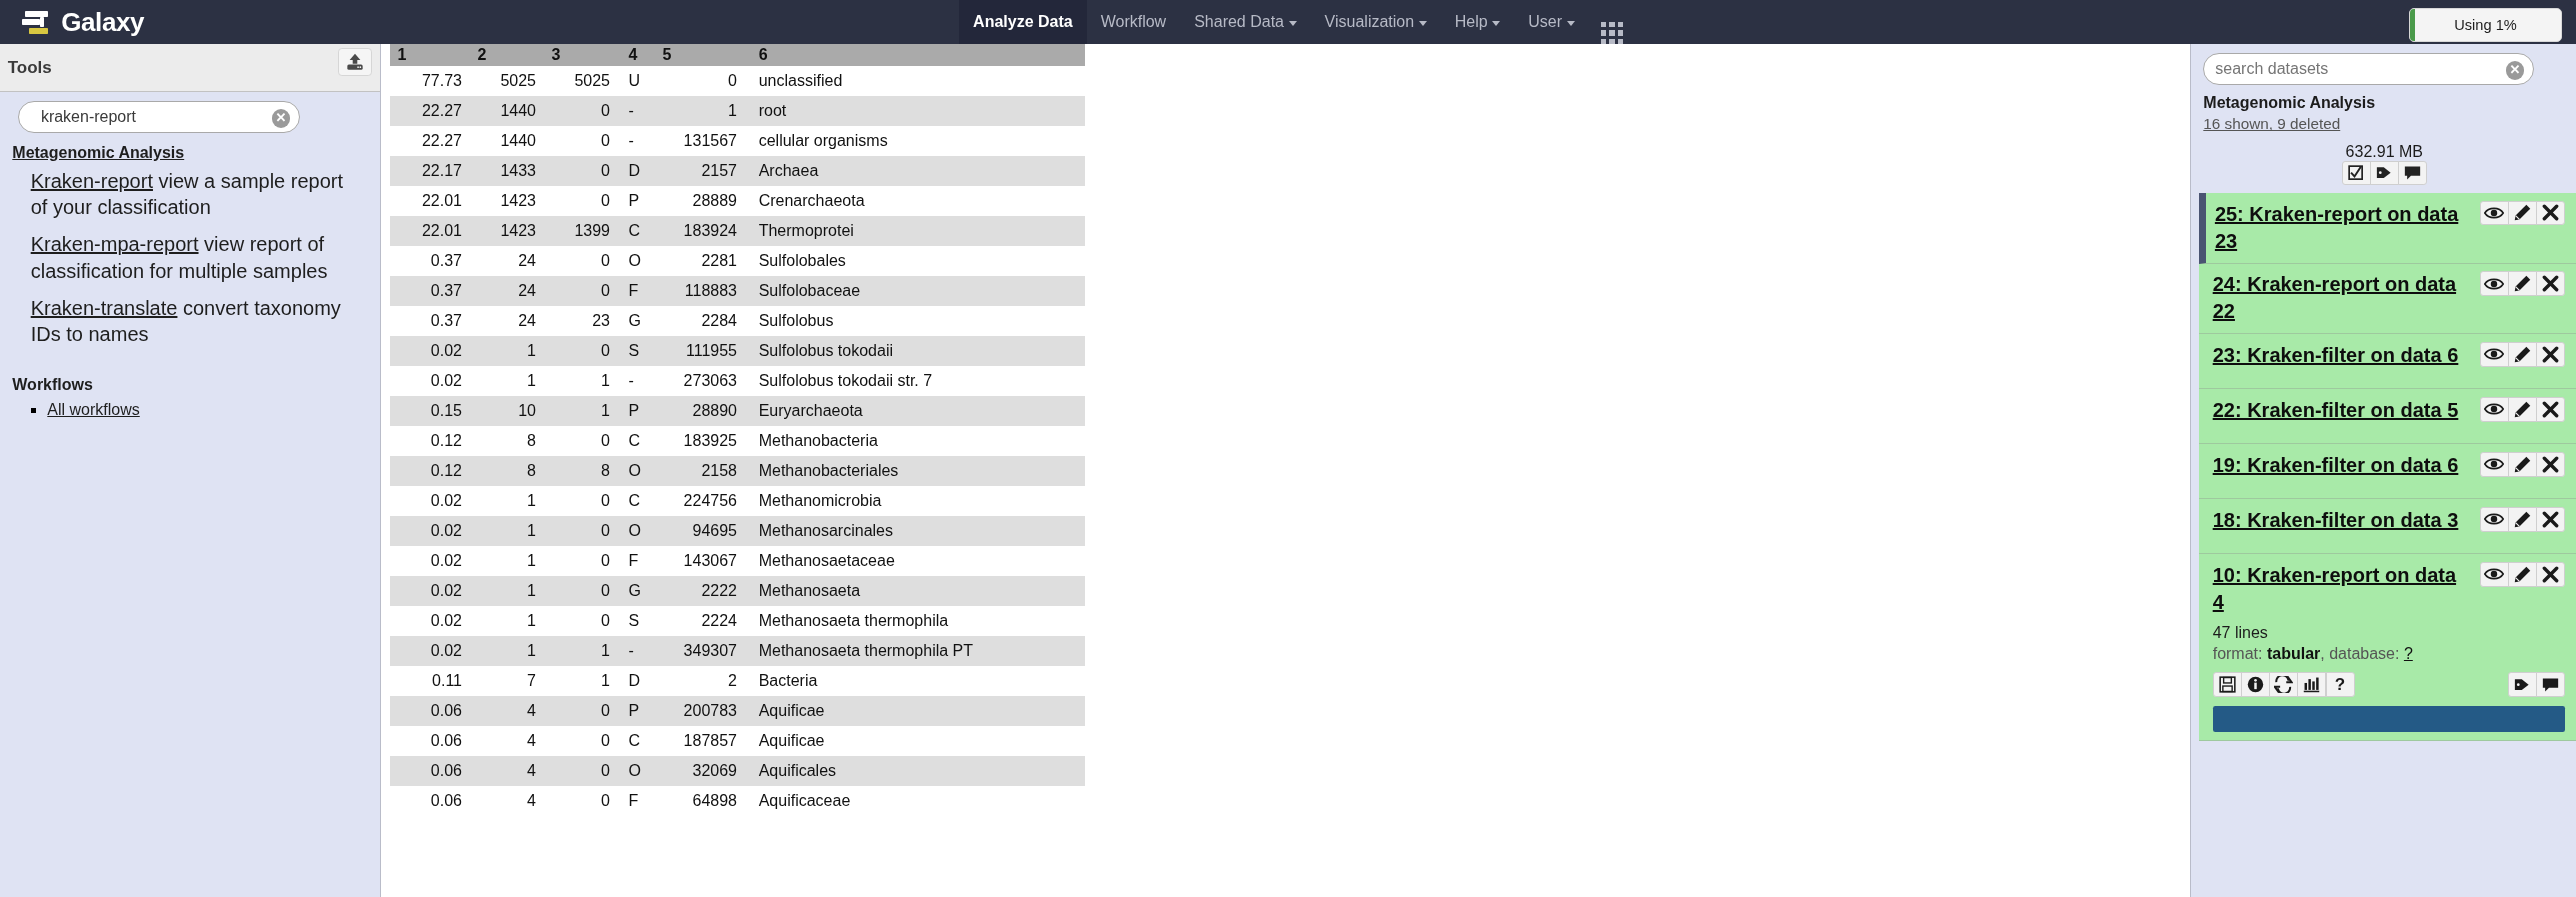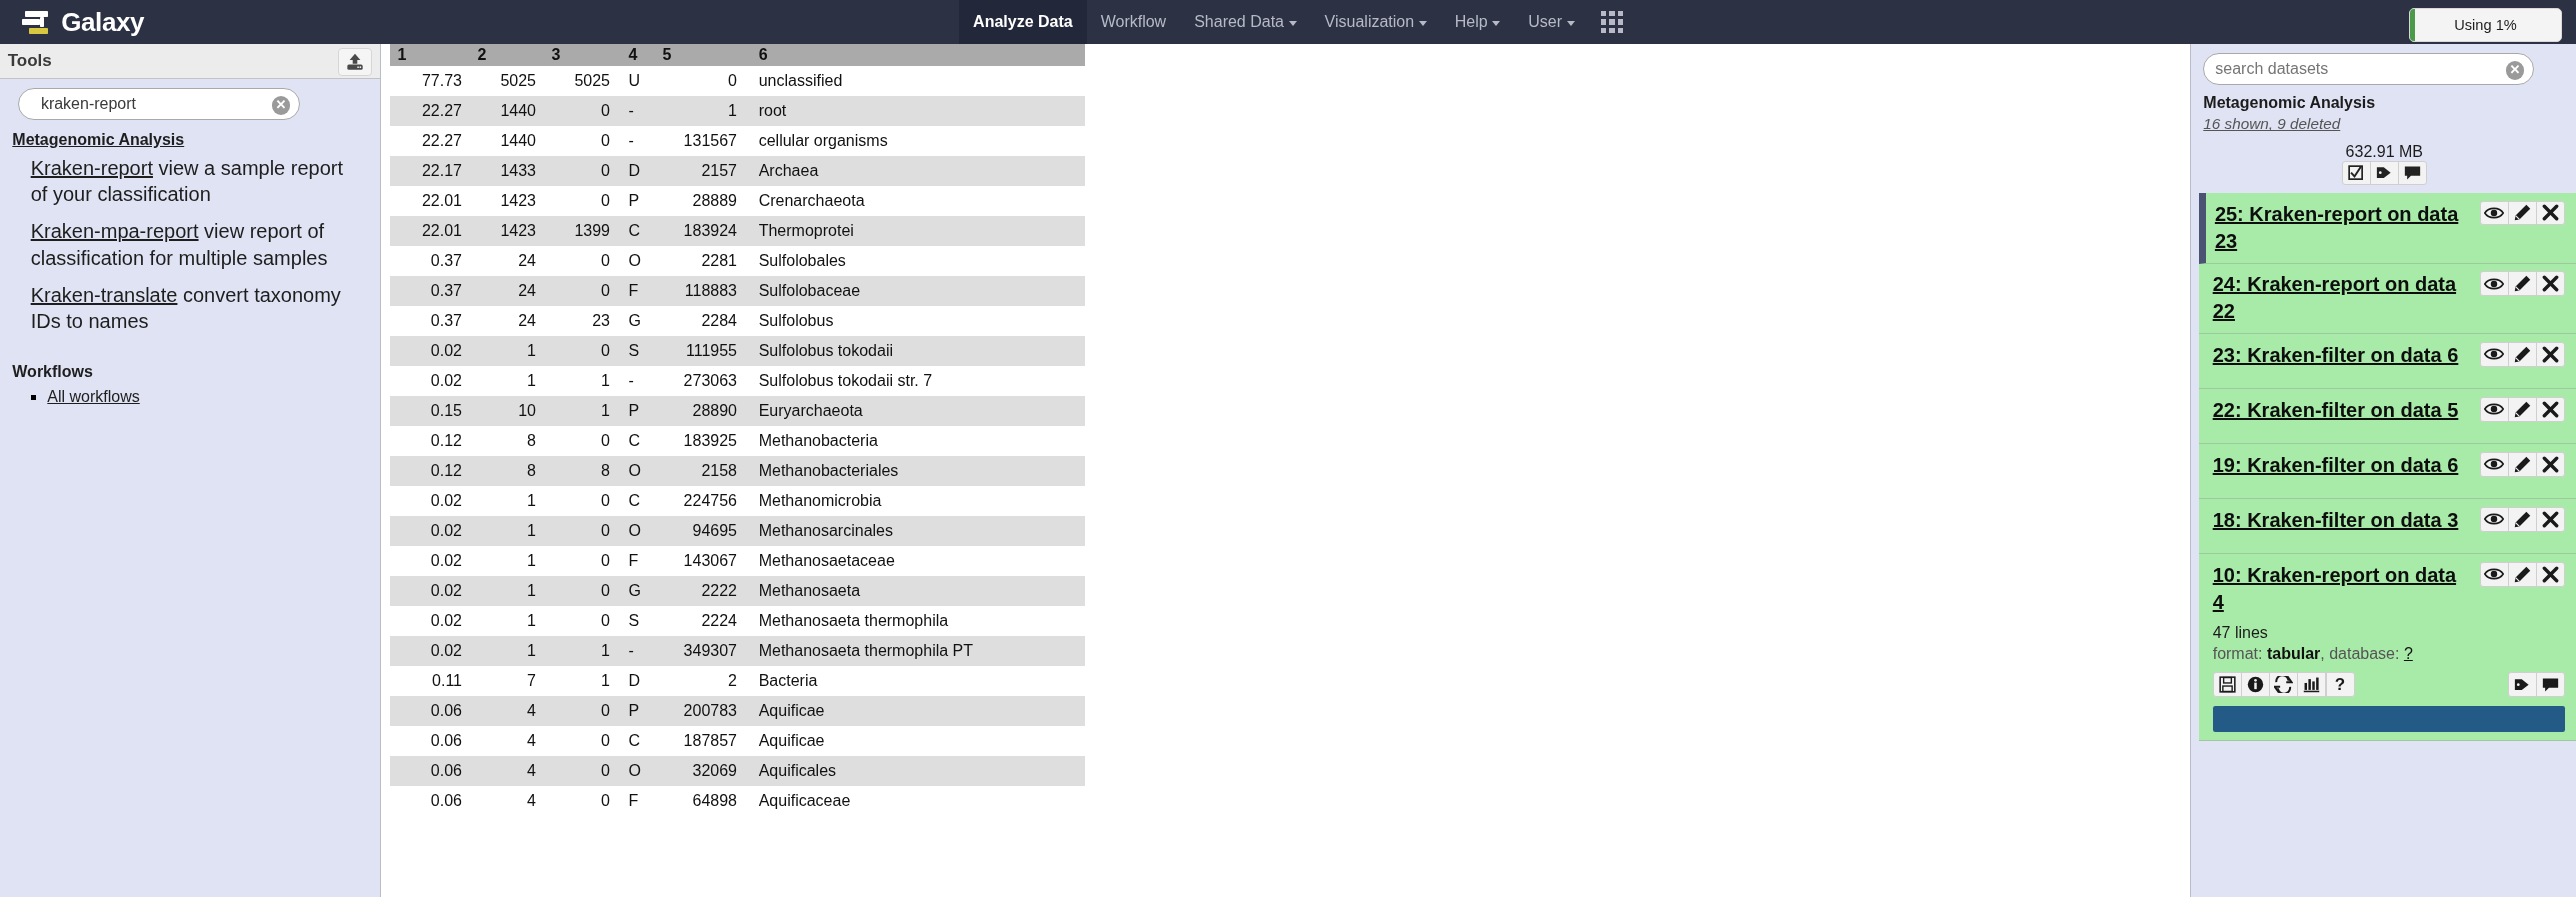--- a/index.html
+++ b/index.html
@@ -25,21 +25,21 @@
   .brand-logo { position: relative; width: 29px; height: 26px; }
   .brand-logo .b1 { position: absolute; left: 3.1px;  top: 1.5px;  width: 23px; height: 6.1px; background: #fff; border-radius: 0.8px; }
   .brand-logo .b2 { position: absolute; left: 0px;  top: 10px; width: 18.4px; height: 6.1px; background: #fff; border-radius: 0.8px; }
   .brand-logo .b3 { position: absolute; left: 18.4px; top: 8.4px; width: 4.6px;  height: 9.2px; background: #fff; border-radius: 0.8px; }
   .brand-logo .b4 { position: absolute; left: 7.7px; top: 19px; width: 18.4px; height: 6.1px; background: #d8c741; border-radius: 0.8px; }
   .brand-name {
     color: #ffffff; font-size: 26px; font-weight: bold;
     letter-spacing: -0.4px; line-height: 1;
   }
 
-  #mastnav { display: flex; align-items: center; height: 44px; margin-left: 815px; }
+  #mastnav { display: flex; align-items: flex-end; height: 44px; margin-left: 815px; }
   .navitem {
     display: flex; align-items: center; gap: 4.6px;
     padding: 0 14px; height: 44px;
     color: #b7bac6; font-size: 16px; white-space: nowrap;
     cursor: pointer;
   }
   .navitem.active { background: #23273a; color: #ffffff; font-weight: bold; }
   .caret {
     width: 0; height: 0;
     border-left: 4.6px solid transparent; border-right: 4.6px solid transparent;
@@ -61,21 +61,21 @@
   #quota span { font-size: 14.6px; color: #1c1c1c; position: relative; }
 
   
   #toolpanel {
     position: absolute; left: 0; top: 44px;
     width: 381px; height: 853px;
     background: #dfe3f3;
     border-right: 0.8px solid #b9bcc9;
   }
   #toolheader {
-    height: 35px; background: #ececec;
+    height: 48px; background: #ececec;
     border-bottom: 0.8px solid #c2c2c2;
     display: flex; align-items: center; padding: 0 7.7px;
     position: relative;
   }
   #toolheader h2 { font-size: 17px; color: #3a3a3a; font-weight: bold; }
   #upload-btn {
     position: absolute; right: 7.7px; top: 3.8px;
     width: 34px; height: 28px;
     background: #f5f5f5; border: 0.8px solid #d6d6d6; border-radius: 3.8px;
     display: flex; align-items: center; justify-content: center;
@@ -184,21 +184,21 @@
   }
   #histsearch input {
     border: 0; outline: 0; background: transparent;
     width: 276px; margin-left: 11px;
     font-size: 16px; color: #6b6b6b;
     font-family: "Liberation Sans", sans-serif;
   }
 
   #histmeta { padding: 9.2px 10.7px 0 12.3px; }
   #histmeta .hname { font-size: 16px; font-weight: bold; color: #1c1c1c; }
-  #histmeta .hcount { font-size: 15.3px; color: #555; margin-top: 3.1px; font-style: italic; }
+  #histmeta .hcount { font-size: 15.3px; color: #555; margin-top: 3.1px; }
   #histmeta .hcount u { cursor: pointer; }
   #histsize-row {
     display: flex; align-items: center; justify-content: space-between;
     padding: 9.2px 10.7px 7.7px 12.3px;
     flex-direction: column;
   }
   #histsize-row .hsize { font-size: 16px; color: #1c1c1c; }
   .btngroup { display: flex; }
   .btngroup .gb {
     width: 29px; height: 24.5px;

